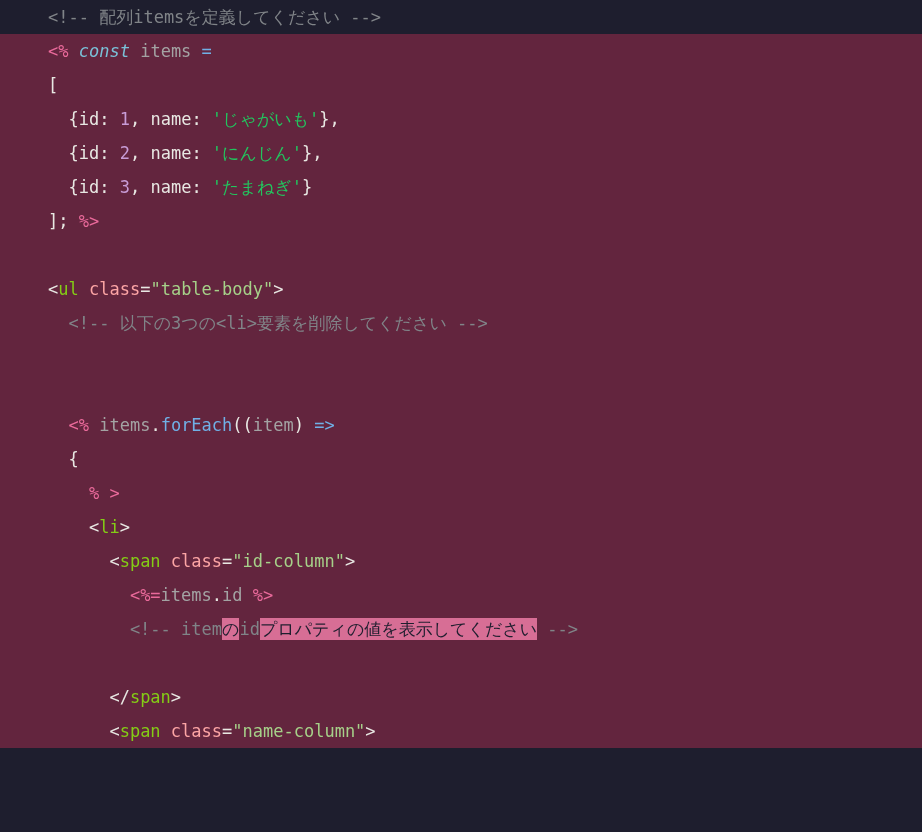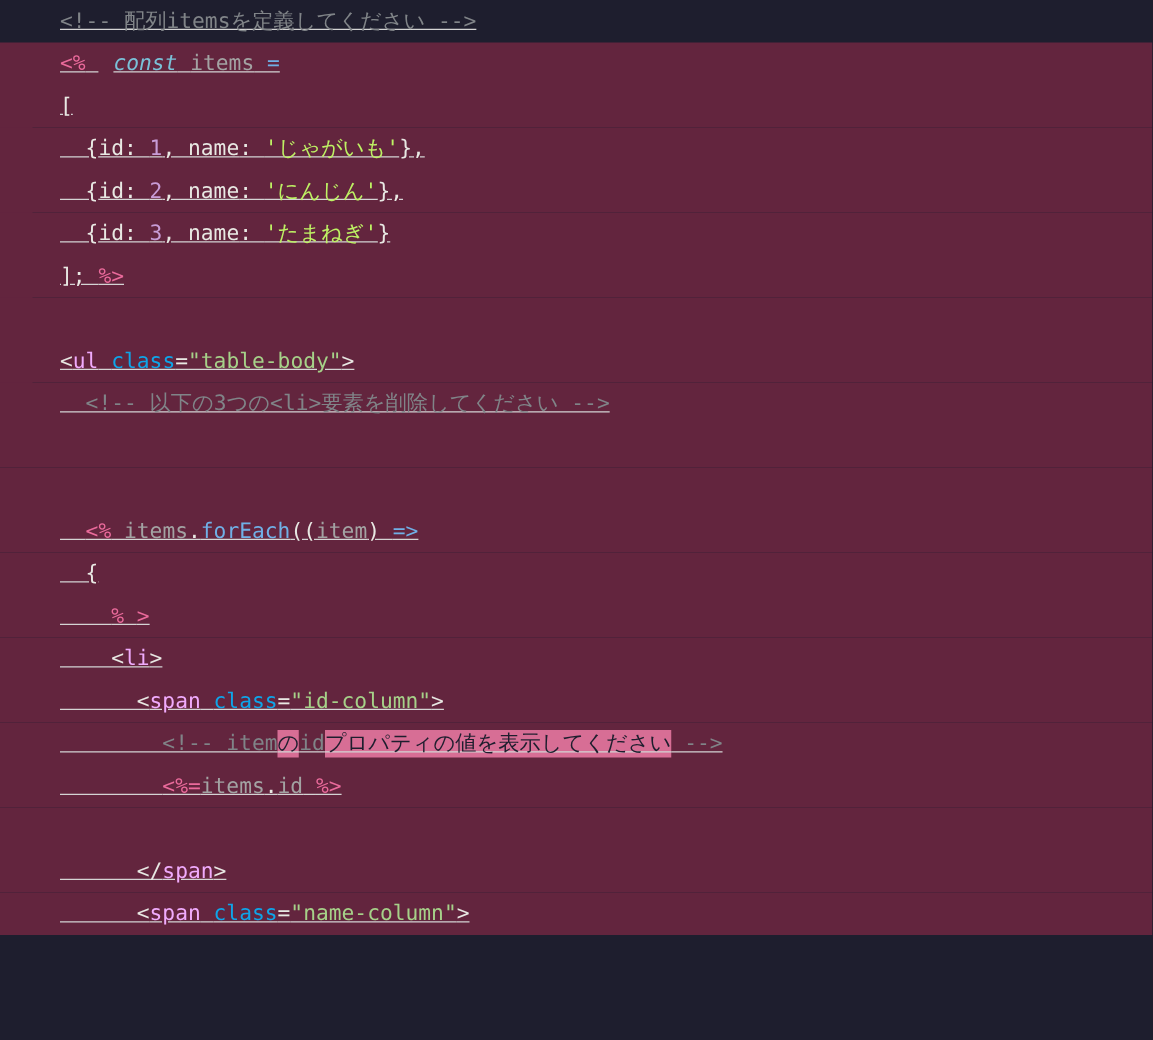--- a/index.html
+++ b/index.html
@@ -28,40 +28,39 @@
     width: 26px;
     height: 330px;
     background: #63253e;
   }
   .code-area {
     position: absolute;
     top: 0;
     left: 0;
     width: 922px;
     height: 832px;
-    text-decoration: underline;
   }
   .line {
     position: relative;
     height: 34px;
     white-space: pre;
     padding-left: 48px;
   }
   .line.hl {
     background: #63253e;
   }
   .tok-comment { color: #808488; }
   .tok-delim   { color: #ea6a9b; }
-  .tok-keyword { color: #7ac1d8; font-style: italic; margin-left: 12px; }
+  .tok-keyword { color: #7ac1d8; font-style: italic; }
   .tok-var     { color: #a3a3a3; }
   .tok-attr    { color: #e8e8e3; }
   .tok-number  { color: #c89cd6; }
-  .tok-string  { color: #bef264; }
-  .tok-tag     { color: #f0abfc; }
-  .tok-attrname{ color: #0ea5e9; }
+  .tok-string  { color: #22c55e; }
+  .tok-tag     { color: #84cc16; }
+  .tok-attrname{ color: #fca5a5; }
   .tok-attrval { color: #a6d189; }
   .tok-plain   { color: #e8e8e3; }
   .tok-blue    { color: #70b0e6; }
   .pink-hl {
     background: #d76e95;
     color: #1e1e2e;
     padding: 1px 0;
   }
 </style>
 </head>
@@ -80,19 +79,19 @@
       <div class="line hl"></div>
       <div class="line hl"><span class="tok-plain">&lt;</span><span class="tok-tag">ul</span><span class="tok-plain"> </span><span class="tok-attrname">class</span><span class="tok-plain">=</span><span class="tok-attrval">"table-body"</span><span class="tok-plain">&gt;</span></div>
       <div class="line hl"><span class="tok-comment">  &lt;!-- 以下の3つの&lt;li&gt;要素を削除してください --&gt;</span></div>
       <div class="line hl"></div>
       <div class="line hl"></div>
       <div class="line hl"><span class="tok-plain">  </span><span class="tok-delim">&lt;%</span><span class="tok-plain"> </span><span class="tok-var">items</span><span class="tok-plain">.</span><span class="tok-blue">forEach</span><span class="tok-plain">((</span><span class="tok-var">item</span><span class="tok-plain">) </span><span class="tok-blue">=&gt;</span></div>
       <div class="line hl"><span class="tok-plain">  {</span></div>
       <div class="line hl"><span class="tok-plain">    </span><span class="tok-delim">%</span><span class="tok-plain"> </span><span class="tok-delim">&gt;</span></div>
       <div class="line hl"><span class="tok-plain">    &lt;</span><span class="tok-tag">li</span><span class="tok-plain">&gt;</span></div>
       <div class="line hl"><span class="tok-plain">      &lt;</span><span class="tok-tag">span</span><span class="tok-plain"> </span><span class="tok-attrname">class</span><span class="tok-plain">=</span><span class="tok-attrval">"id-column"</span><span class="tok-plain">&gt;</span></div>
+      <div class="line hl"><span class="tok-plain">        </span><span class="tok-delim">&lt;%=</span><span class="tok-var">items</span><span class="tok-plain">.</span><span class="tok-var">id</span><span class="tok-plain"> </span><span class="tok-delim">%&gt;</span></div>
       <div class="line hl"><span class="tok-comment">        &lt;!-- item</span><span class="pink-hl">の</span><span class="tok-comment">id</span><span class="pink-hl">プロパティの値を表示してください</span><span class="tok-comment"> --&gt;</span></div>
-      <div class="line hl"><span class="tok-plain">        </span><span class="tok-delim">&lt;%=</span><span class="tok-var">items</span><span class="tok-plain">.</span><span class="tok-var">id</span><span class="tok-plain"> </span><span class="tok-delim">%&gt;</span></div>
       <div class="line hl"></div>
       <div class="line hl"><span class="tok-plain">      &lt;/</span><span class="tok-tag">span</span><span class="tok-plain">&gt;</span></div>
       <div class="line hl"><span class="tok-plain">      &lt;</span><span class="tok-tag">span</span><span class="tok-plain"> </span><span class="tok-attrname">class</span><span class="tok-plain">=</span><span class="tok-attrval">"name-column"</span><span class="tok-plain">&gt;</span></div>
     </div>
 </div>
 
 </body></html>

